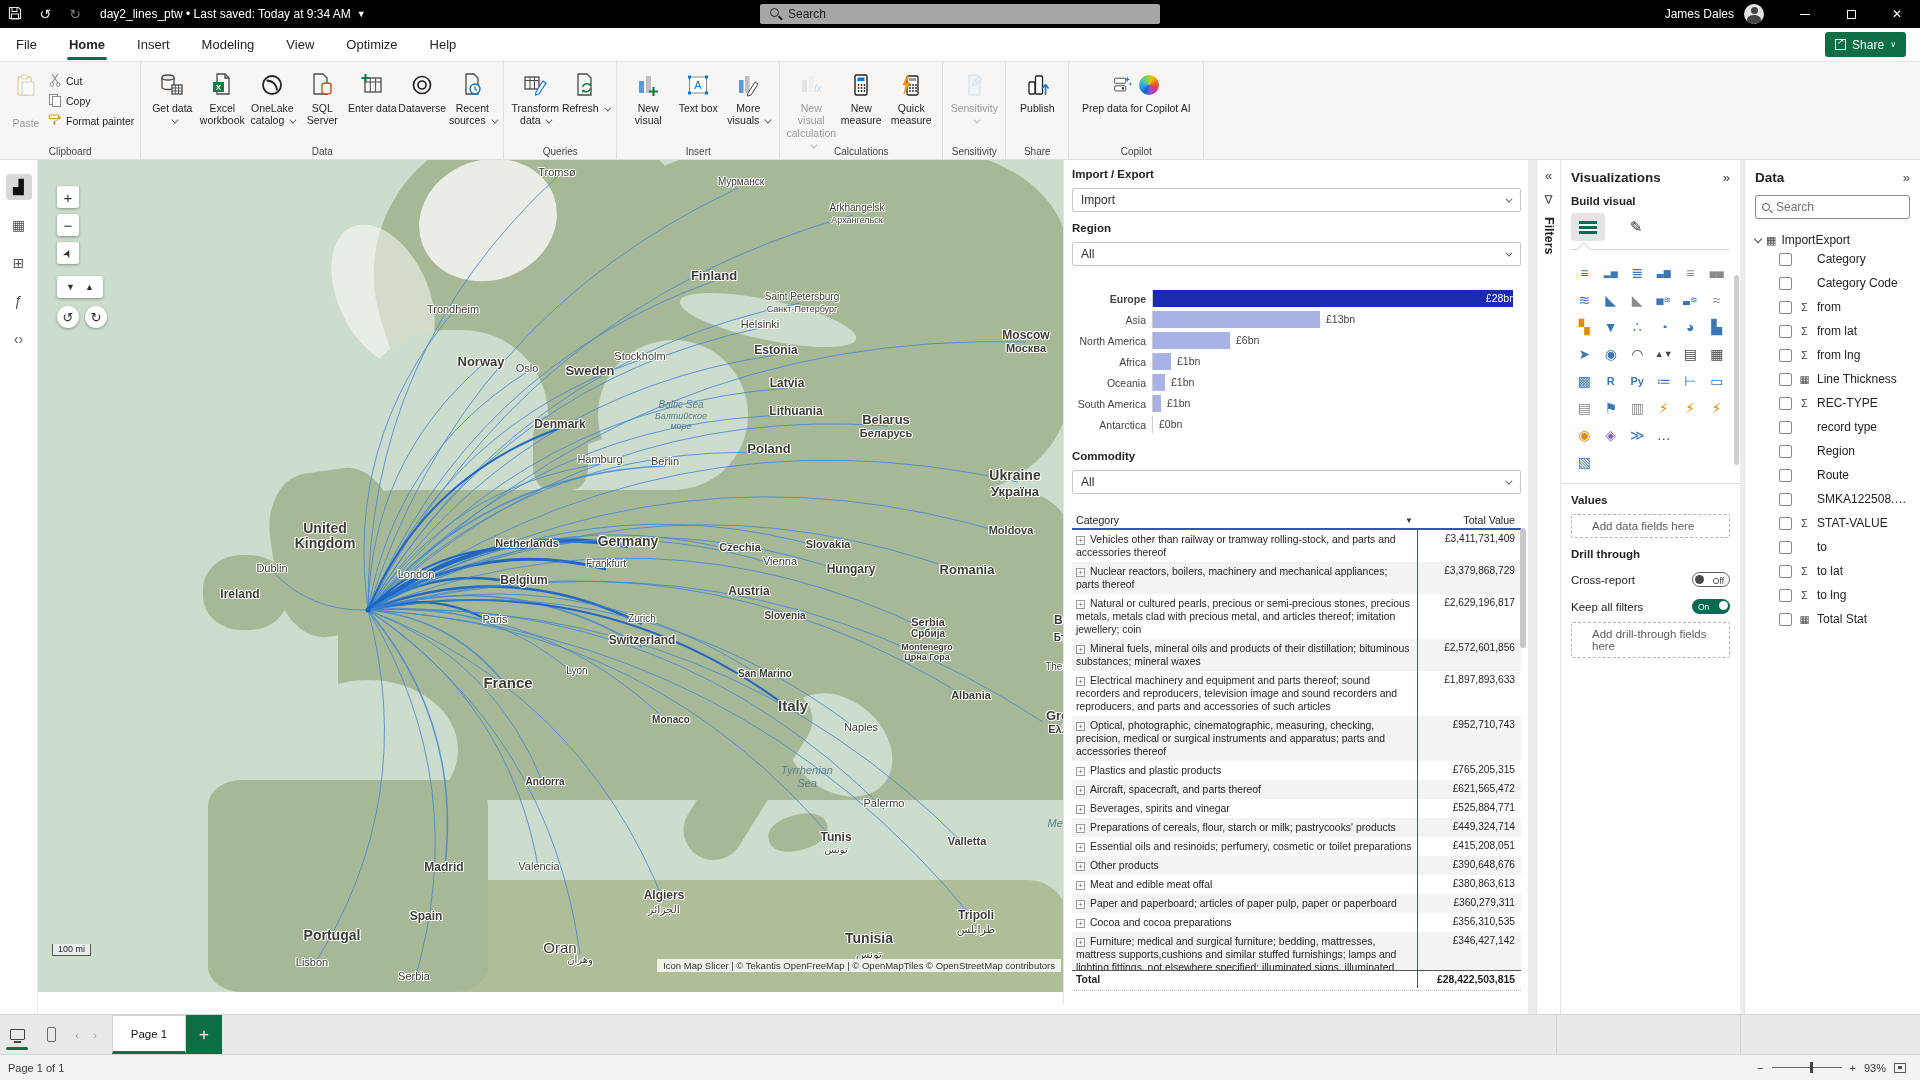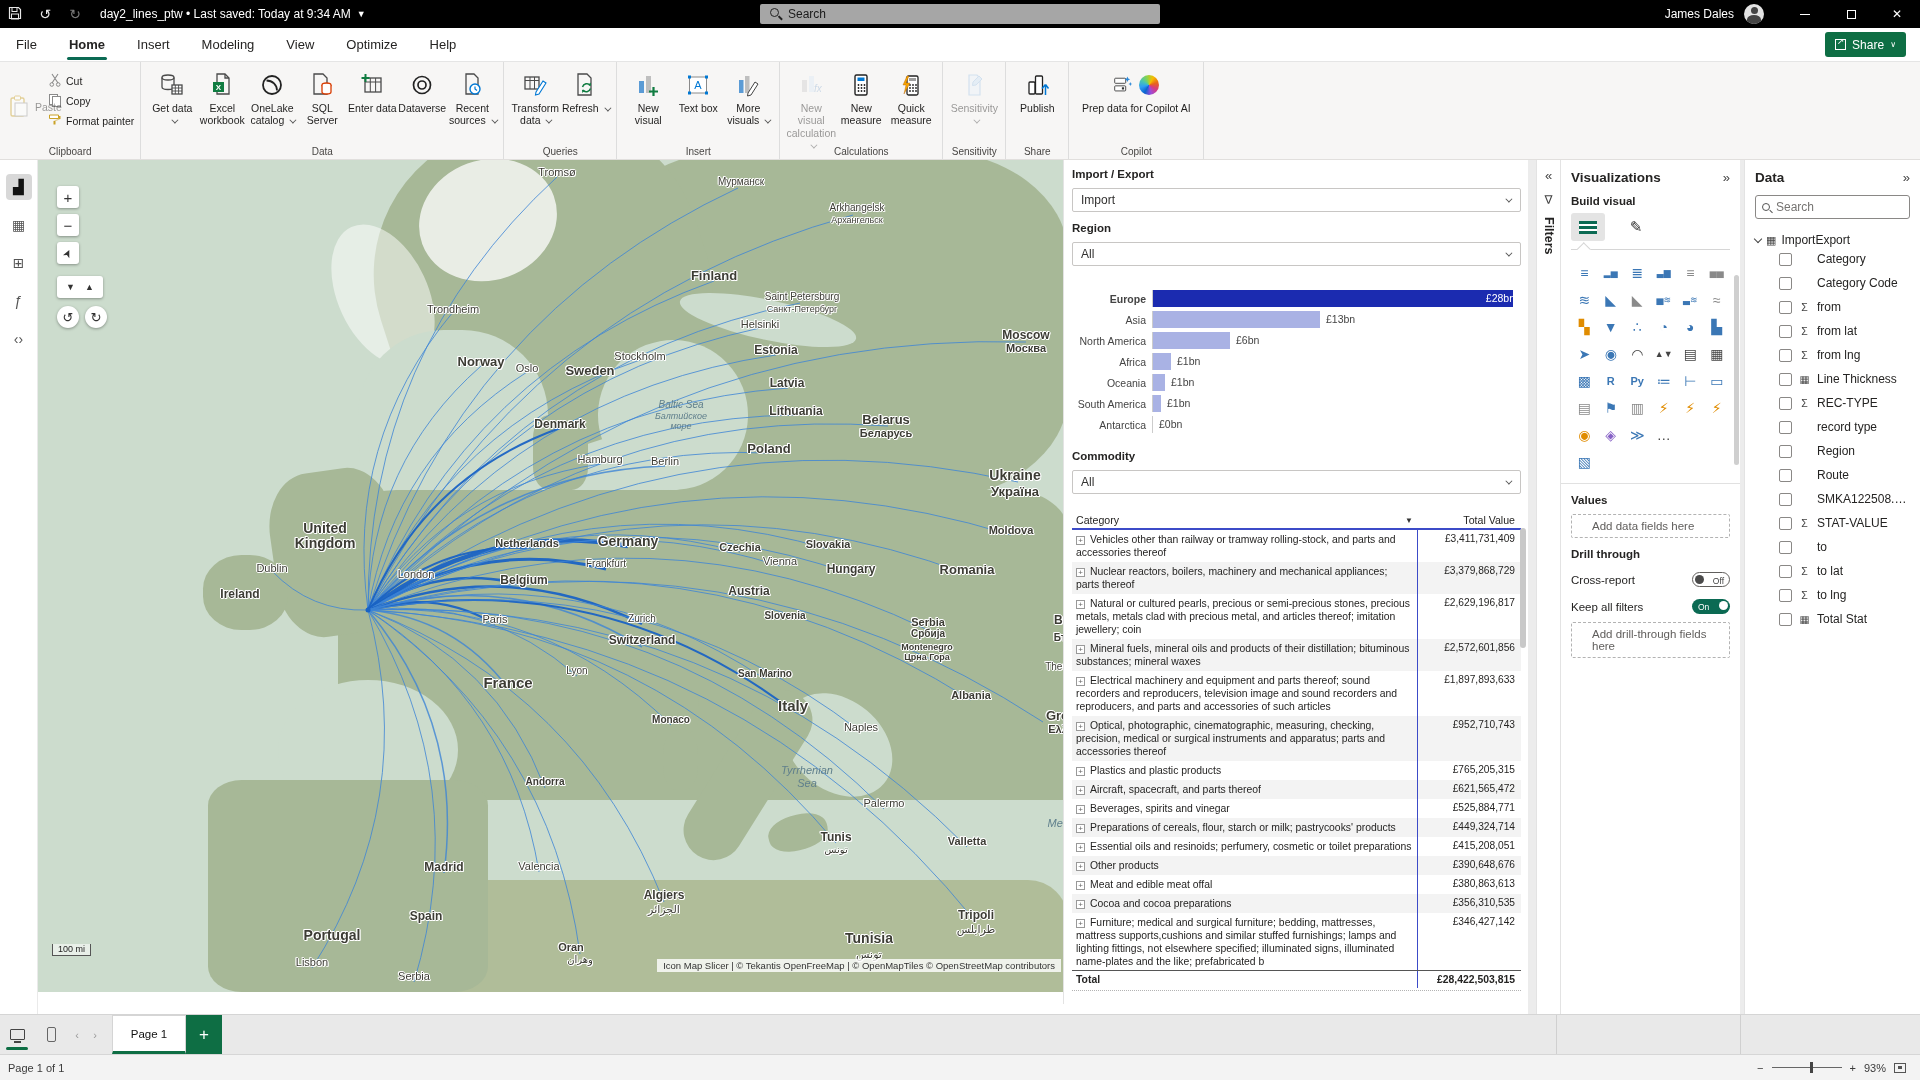--- a/index.html
+++ b/index.html
@@ -42,21 +42,21 @@
   .rgroup { position:relative; display:flex; align-items:flex-start; padding:6px 6px 16px 6px; border-right:1px solid #ddd; }
   .rgroup-label { position:absolute; bottom:2px; left:0; right:0; text-align:center; font-size:10px; color:#484644;margin-top:48px; }
   .rbtn { width:50px; min-height:74px; display:flex; flex-direction:column; align-items:center; padding-top:3px; gap:3px; border-radius:2px; }
   .rbtn.wide { width:122px; }
   .rbtn .ric { height:28px; display:flex; align-items:center; justify-content:center; gap:4px; }
   .rbtn .rlb { font-size:10.5px; line-height:1.18; text-align:center; color:#201f1e; }
   .rbtn.dis { opacity:.45; }
   .chv { display:inline-block; width:5px; height:5px; border-right:1.2px solid #555; border-bottom:1.2px solid #555; transform:rotate(45deg) translateY(-2px); margin-left:2px; }
   .clip-col { display:flex; flex-direction:column; gap:2px; margin-left:2px; padding-top:4px; }
   .clip-small { display:flex; align-items:center; gap:4px; font-size:10.5px; color:#201f1e; height:18px; }
-  .paste-big { width:40px; display:flex; flex-direction:row; align-items:center; gap:3px; padding-top:4px; }
+  .paste-big { width:40px; display:flex; flex-direction:column; align-items:center; gap:17px; padding-top:4px; }
   .copilot-orb { width:20px; height:20px; border-radius:50%; background:conic-gradient(from 210deg,#0b63ce,#2f9df4,#49c5b1,#8bd44a,#f7bd00,#e8651a,#d83b7d,#9f4bd8,#0b63ce); }
 
   
   .workspace { position:absolute; top:160px; left:0; width:1920px; height:854px; background:#fff; }
   .rail { position:absolute; left:0; top:0; width:38px; height:854px; background:#fff; border-right:1px solid #eaeaea; display:flex; flex-direction:column; align-items:center; padding-top:14px; gap:12px; }
   .rail-ic { width:26px; height:26px; display:flex; align-items:center; justify-content:center; font-size:14px; color:#555; border-radius:4px; }
   .rail-ic.active { background:#d8d8d8; color:#111; }
 
   
   .map { position:absolute; left:38px; top:0; width:1025px; height:832px; overflow:hidden; background:#ccdccd; }
@@ -647,21 +647,21 @@
           <div class="mlabel sea-t" style="left: 1045px; top: 663px; font-size: 11px; font-style: italic;">Mediterranean</div>
           <div class="mlabel" style="left: 507px; top: 622px; font-size: 10px; font-weight: bold;">Andorra</div>
           <div class="mlabel" style="left: 406px; top: 707px; font-size: 12px; font-weight: bold;">Madrid</div>
           <div class="mlabel" style="left: 501px; top: 706px; font-size: 11px;">Valencia</div>
           <div class="mlabel" style="left: 388px; top: 756px; font-size: 12px; font-weight: bold;">Spain</div>
           <div class="mlabel" style="left: 294px; top: 775px; font-size: 14px; font-weight: bold;">Portugal</div>
           <div class="mlabel" style="left: 274px; top: 802px; font-size: 11px;">Lisbon</div>
           <div class="mlabel" style="left: 376px; top: 816px; font-size: 11px;">Serbia</div>
           <div class="mlabel" style="left: 626px; top: 735px; font-size: 12px; font-weight: bold;">Algiers</div>
           <div class="mlabel" style="left: 626px; top: 749px; font-size: 11px;">الجزائر</div>
-          <div class="mlabel" style="left: 533px; top: 787px; font-size: 11px; font-weight: bold;">Oran</div>
+          <div class="mlabel" style="left: 522px; top: 787px; font-size: 15px;">Oran</div>
           <div class="mlabel" style="left: 542px; top: 800px; font-size: 10px;">وهران</div>
           <div class="mlabel" style="left: 798px; top: 677px; font-size: 12px; font-weight: bold;">Tunis</div>
           <div class="mlabel" style="left: 798px; top: 690px; font-size: 10px;">تونس</div>
           <div class="mlabel" style="left: 831px; top: 778px; font-size: 14px; font-weight: bold;">Tunisia</div>
           <div class="mlabel" style="left: 831px; top: 794px; font-size: 11px;">تونس</div>
           <div class="mlabel" style="left: 929px; top: 681px; font-size: 11px; font-weight: bold;">Valletta</div>
           <div class="mlabel" style="left: 846px; top: 643px; font-size: 11px;">Palermo</div>
           <div class="mlabel" style="left: 938px; top: 755px; font-size: 12px; font-weight: bold;">Tripoli</div>
           <div class="mlabel" style="left: 938px; top: 769px; font-size: 11px;">طرابلس</div>
         </div>
@@ -815,20 +815,24 @@
               <div class="c"><span class="exp">+</span>Essential oils and resinoids; perfumery, cosmetic or toilet preparations</div>
               <div class="v">£415,208,051</div>
             </div>
             <div class="ptr">
               <div class="c"><span class="exp">+</span>Other products</div>
               <div class="v">£390,648,676</div>
             </div>
             <div class="ptr">
               <div class="c"><span class="exp">+</span>Meat and edible meat offal</div>
               <div class="v">£380,863,613</div>
+            </div>
+            <div class="ptr">
+              <div class="c"><span class="exp">+</span>Paper and paperboard; articles of paper pulp, paper or paperboard</div>
+              <div class="v">£360,279,311</div>
             </div>
             <div class="ptr">
               <div class="c"><span class="exp">+</span>Cocoa and cocoa preparations</div>
               <div class="v">£356,310,535</div>
             </div>
             <div class="ptr">
               <div class="c"><span class="exp">+</span>Furniture; medical and surgical furniture; bedding, mattresses, mattress supports,cushions and similar stuffed furnishings; lamps and lighting fittings, not elsewhere specified; illuminated signs, illuminated name-plates and the like; prefabricated b</div>
               <div class="v">£346,427,142</div>
             </div>
           </div>

